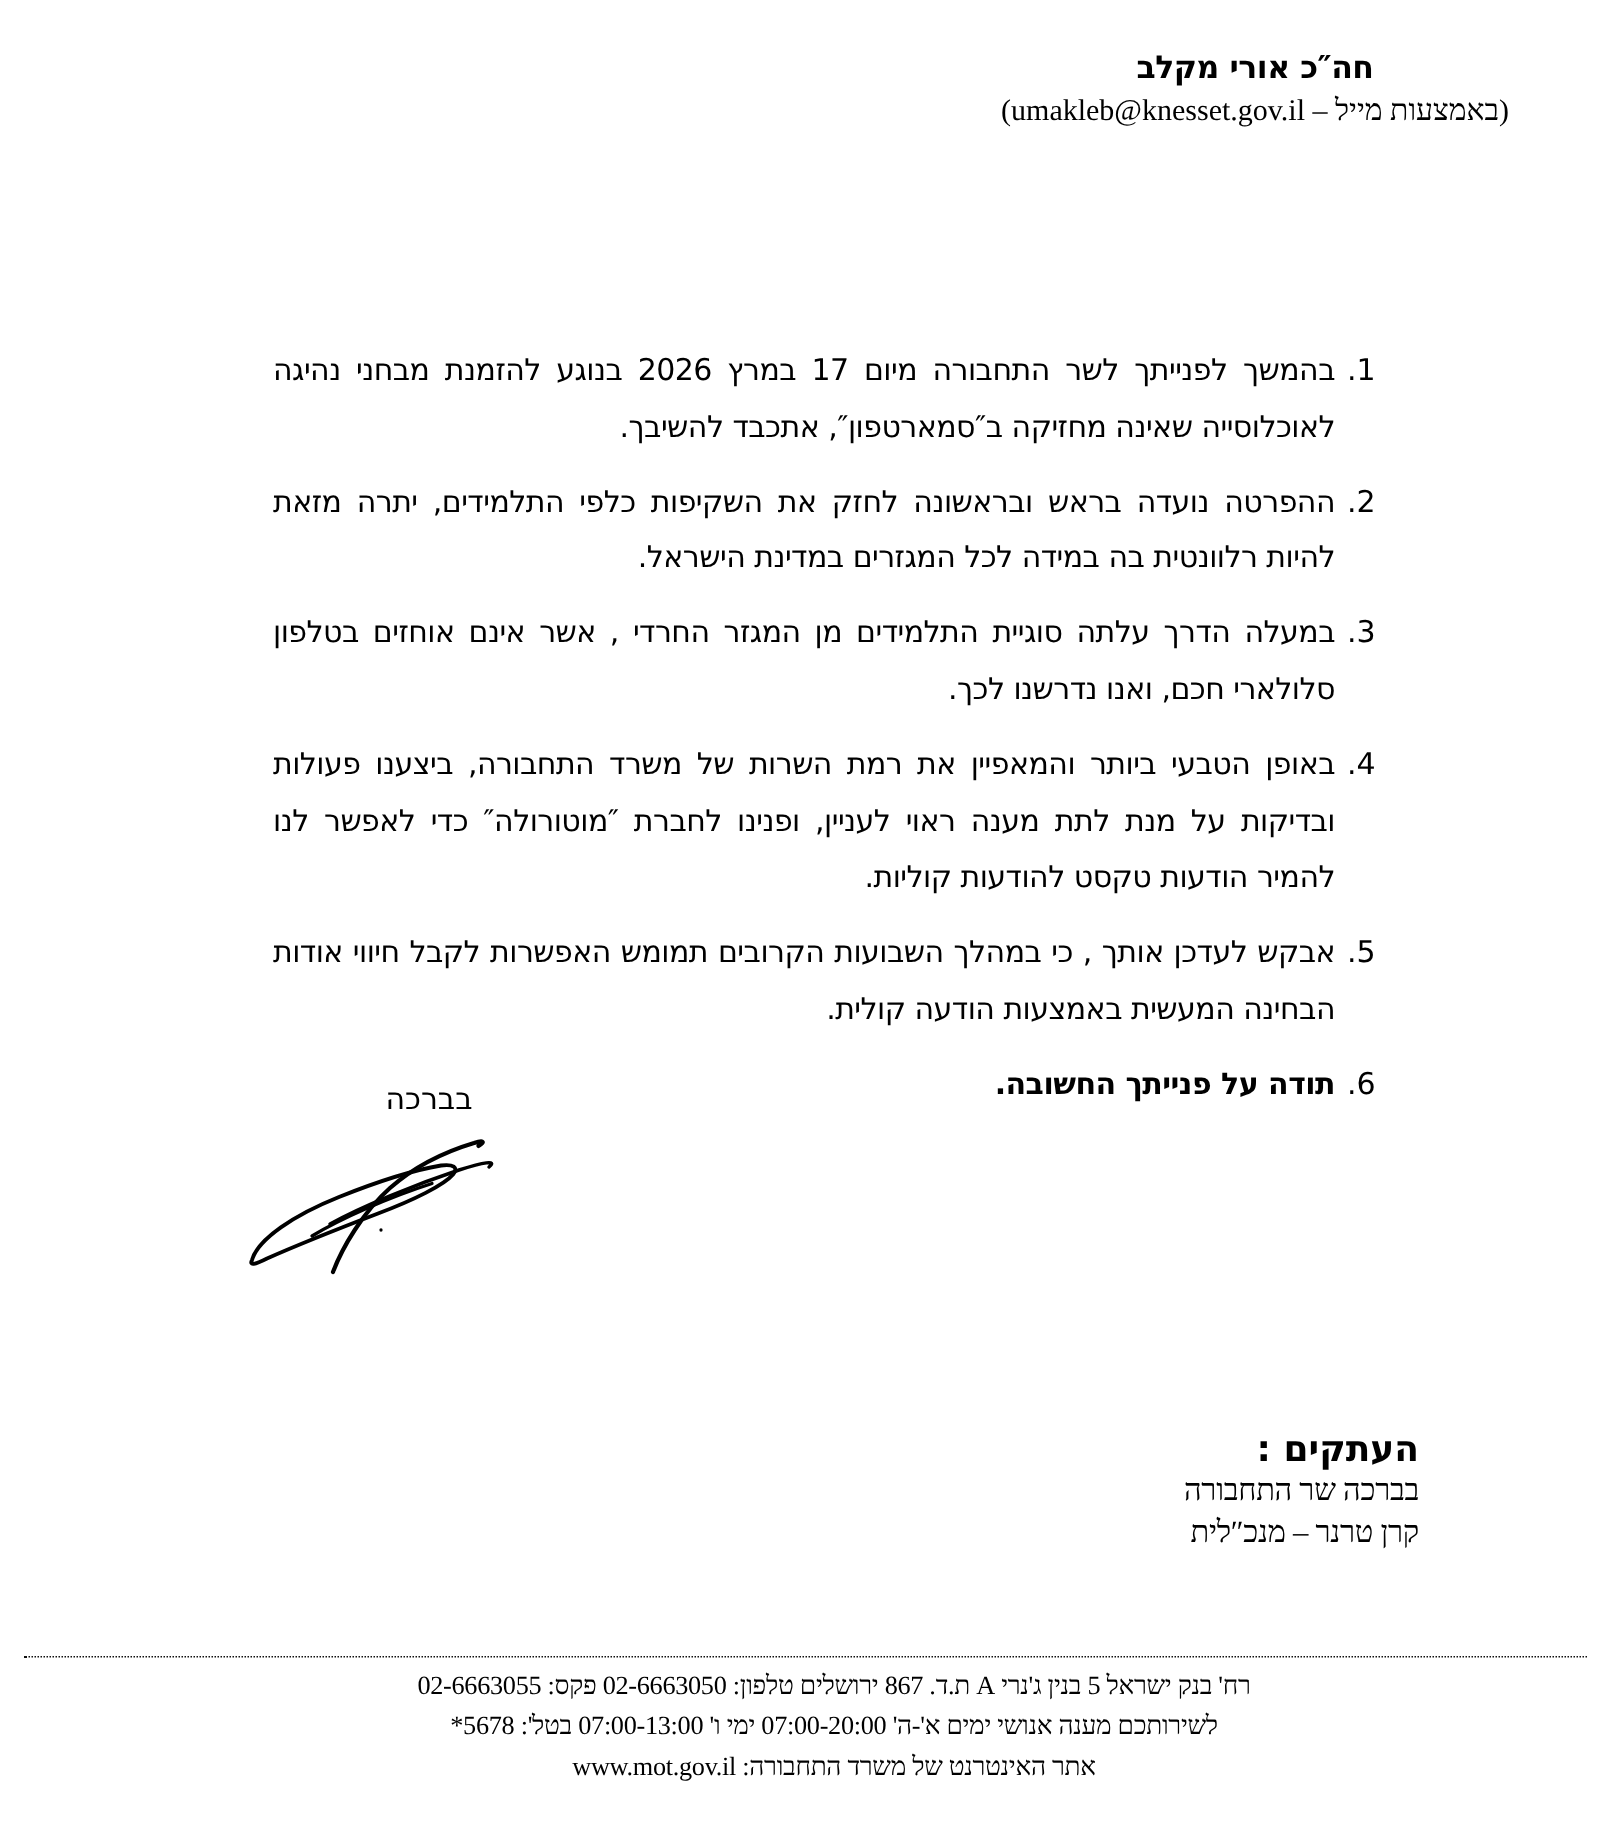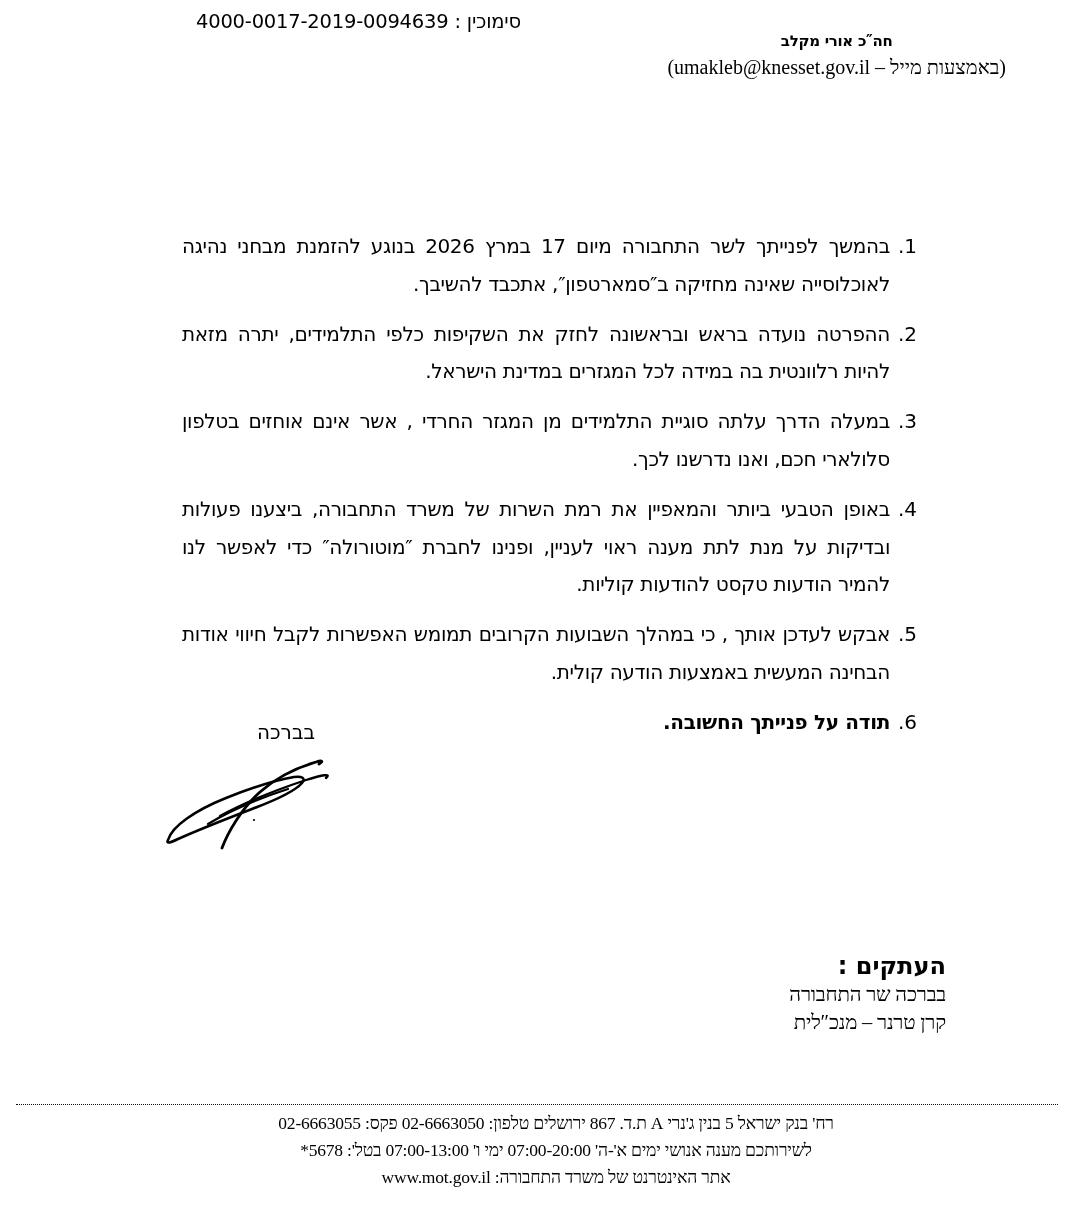--- a/index.html
+++ b/index.html
@@ -40,21 +40,21 @@
   .addressee {
     position: absolute;
     top: 32px;
     right: 70px;
     text-align: center;
     direction: rtl;
   }
   .addressee-name {
     font-family: "DejaVu Sans", "Liberation Sans", sans-serif;
     font-weight: bold;
-    font-size: 15px;
+    font-size: 21px;
     line-height: 1.25;
     letter-spacing: -0.3px;
   }
   .addressee-mail {
     font-size: 20px;
     line-height: 1.3;
     margin-top: 3px;
     direction: rtl;
     unicode-bidi: isolate;
     white-space: nowrap;
@@ -198,21 +198,20 @@
   .footer div {
     white-space: nowrap;
     padding-left: 36px;
   }
 </style>
 </head>
 <body>
 
 <div class="page">
 
-  <div class="ref-line">סימוכין : 4000-0017-2019-0094639</div>
 
   <div class="addressee">
     <div class="addressee-name">חה″כ אורי מקלב</div>
     <div class="addressee-mail">(באמצעות מייל – umakleb@knesset.gov.il)</div>
   </div>
 
 
   <div class="body-list">
     <div class="para">
       <div class="para-num">.1</div>

